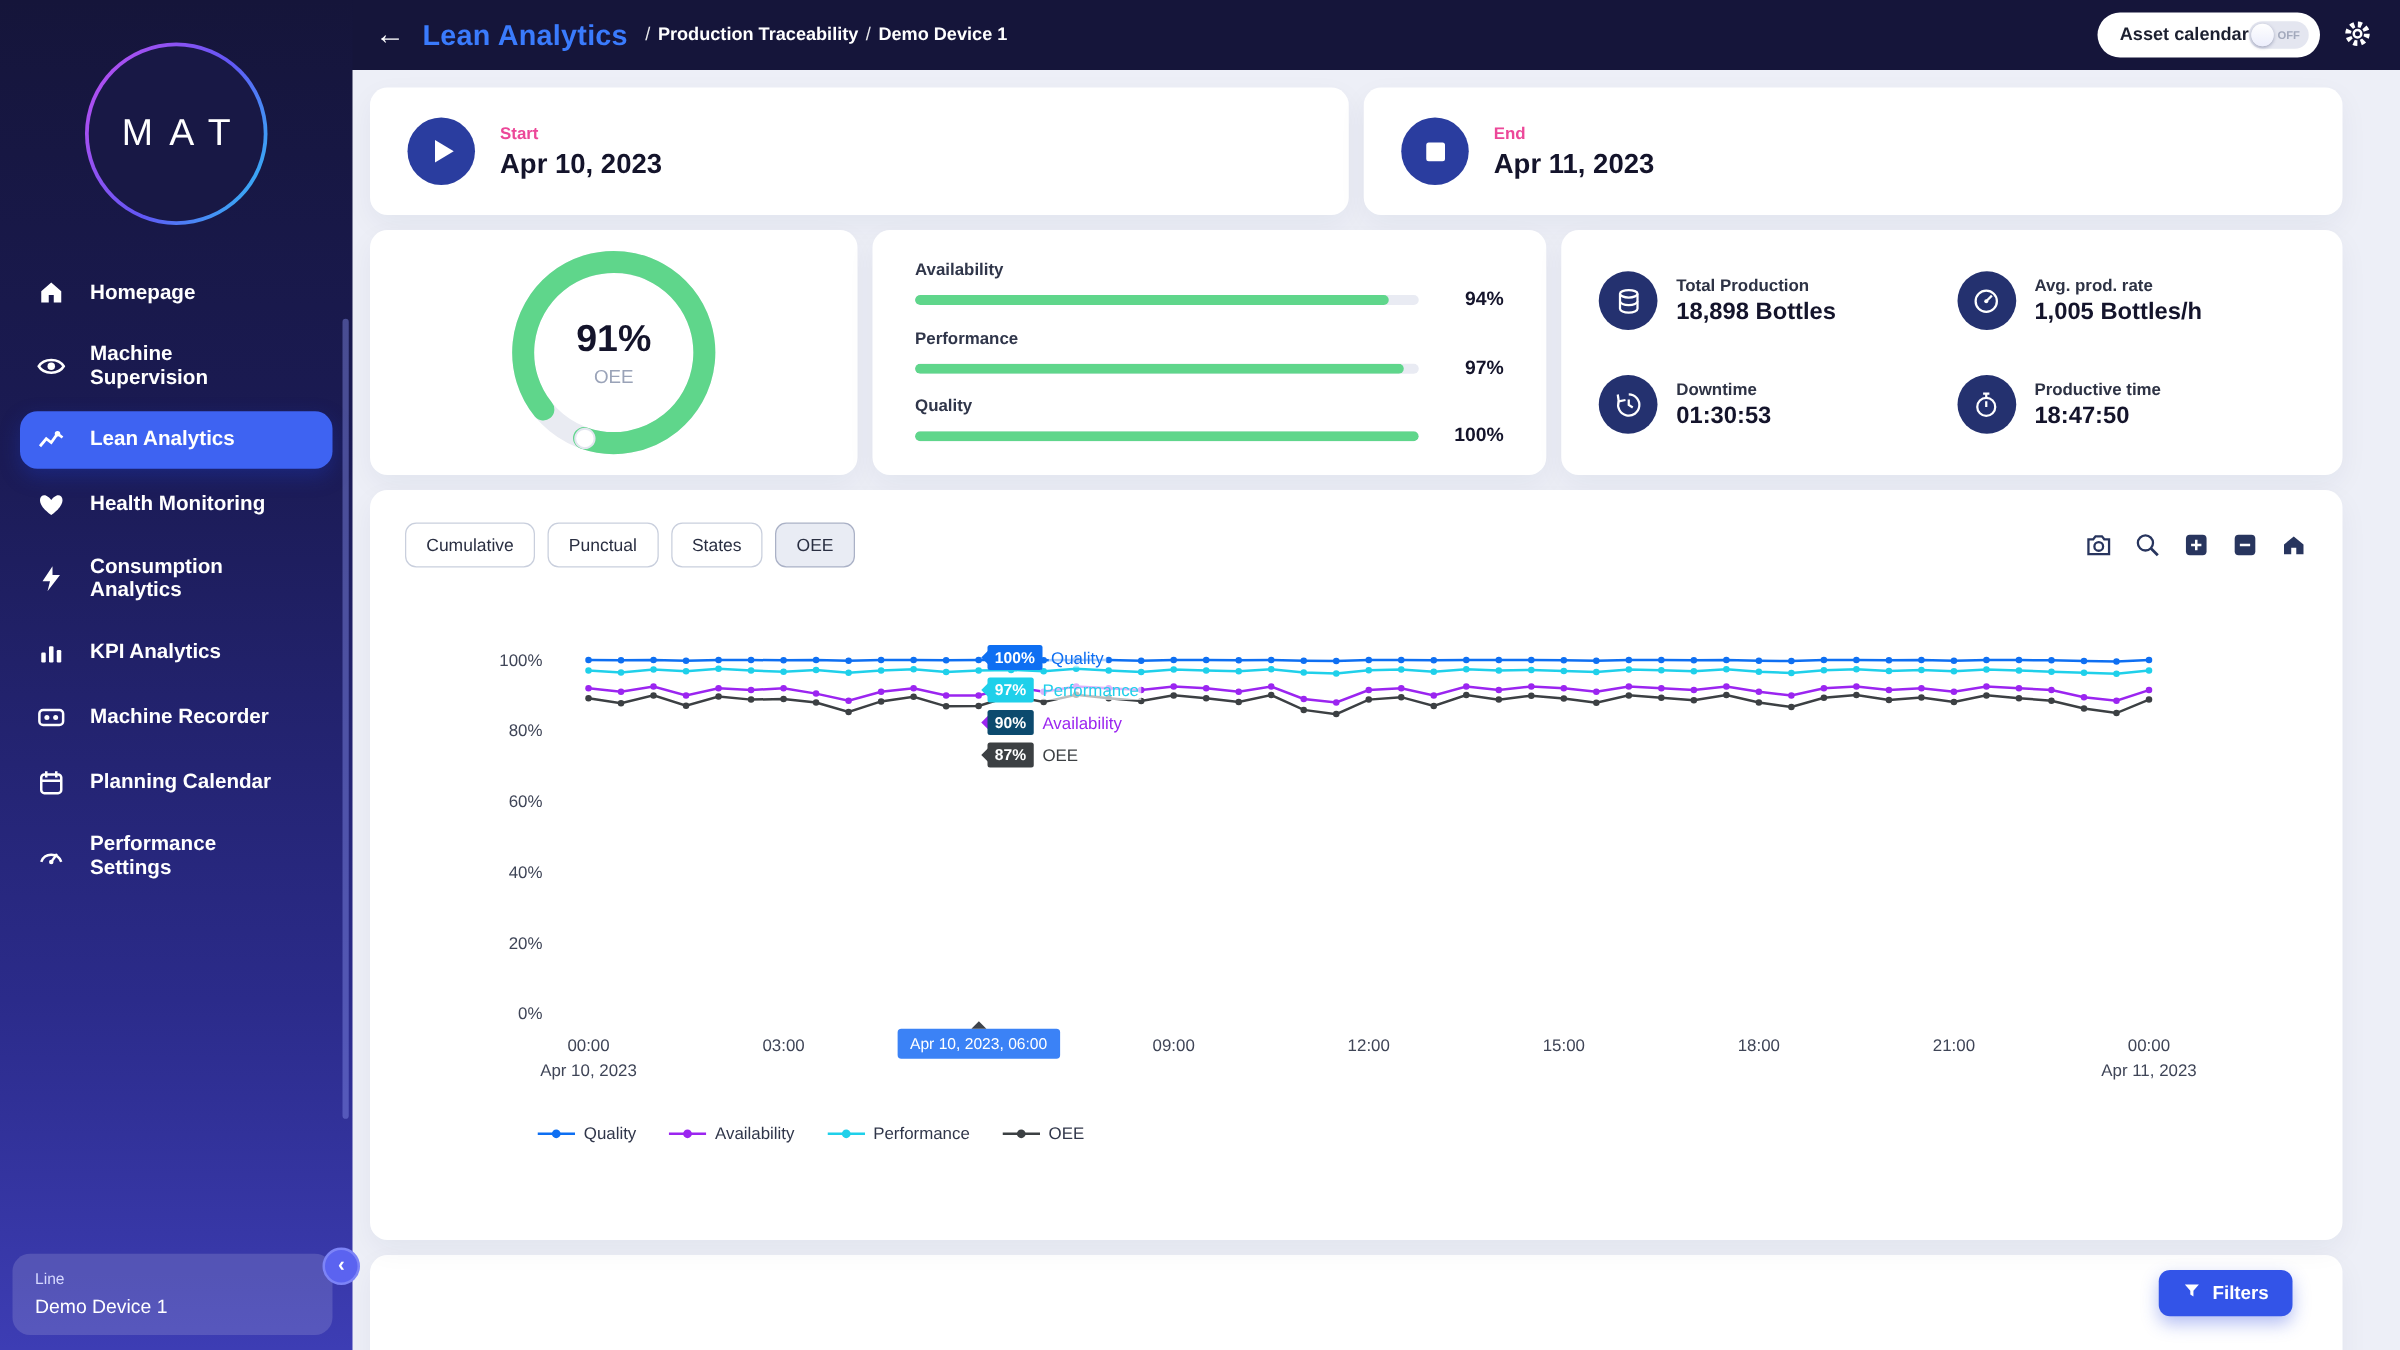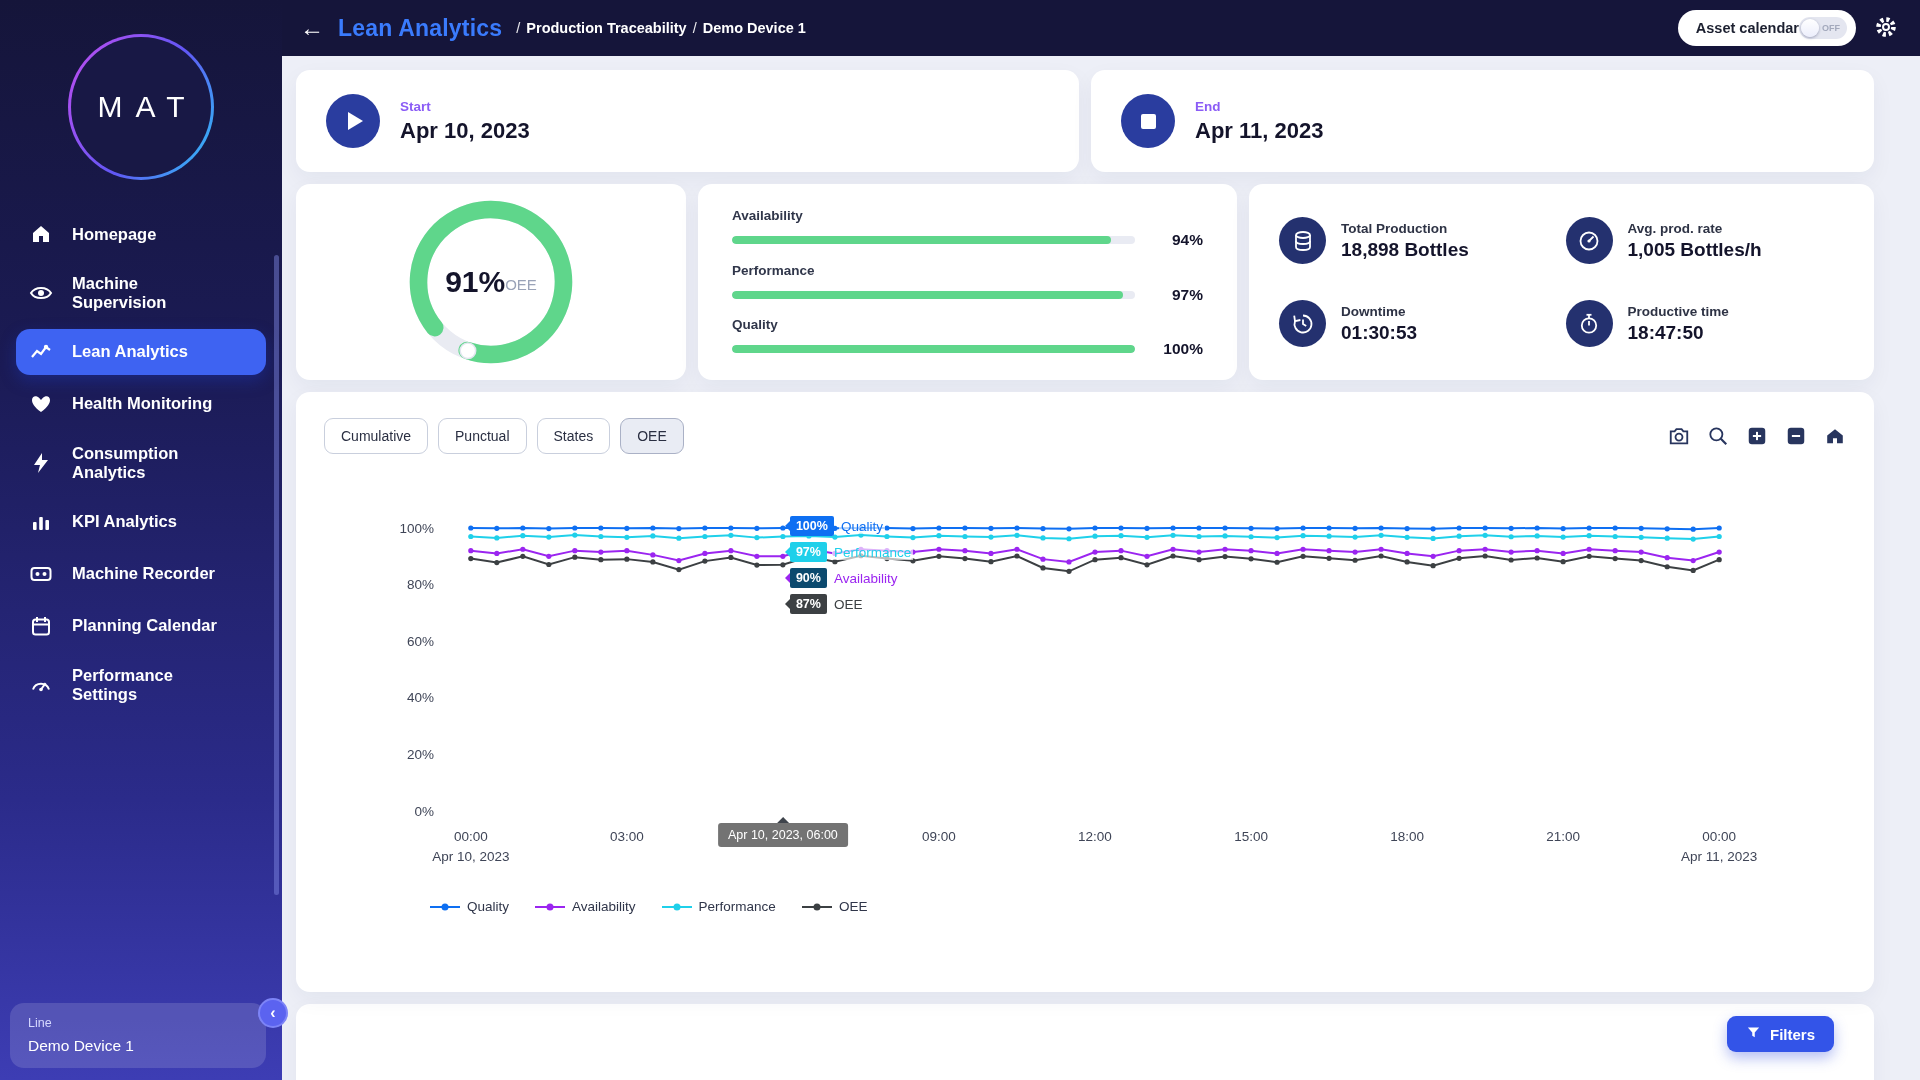--- a/index.html
+++ b/index.html
@@ -53,26 +53,26 @@
   .card { background:#fff; border-radius:14px; box-shadow:0 8px 22px rgba(25,35,80,.05); }
   .row { display:flex; gap:12px; }
   .row + .row, .chart-card, .bottom-card { margin-top:12px; }
 
   .range-card { flex:1; height:102px; display:flex; align-items:center; gap:20px; padding:0 30px; }
   .round-icon { width:54px; height:54px; border-radius:50%; background:#2a3d9f; flex:none;
     display:flex; align-items:center; justify-content:center; cursor:pointer; }
   .play-tri { width:0; height:0; border-top:9px solid transparent; border-bottom:9px solid transparent;
     border-left:15px solid #fff; margin-left:4px; }
   .stop-sq { width:15px; height:15px; border-radius:2px; background:#fff; }
-  .range-label { font-size:13.5px; font-weight:bold; color:#8b5cf6; }
+  .range-label { font-size:13.5px; font-weight:bold; color:#ec4899; }
   .range-date { font-size:22px; font-weight:bold; color:#14142b; margin-top:4px; }
 
   .gauge-card { width:390px; height:196px; display:flex; align-items:center; justify-content:center; }
   .gauge-wrap { position:relative; width:176px; height:176px; }
-  .gauge-center { position:absolute; inset:0; display:flex; flex-direction:row;
+  .gauge-center { position:absolute; inset:0; display:flex; flex-direction:column;
     align-items:center; justify-content:center; }
   .gauge-val { font-size:30px; font-weight:bold; color:#14142b; }
   .gauge-lbl { font-size:15px; color:#9aa3b8; margin-top:4px; }
 
   .bars-card { flex:1; height:196px; padding:24px 34px 22px; display:flex; flex-direction:column;
     justify-content:space-between; }
   .bar-label { font-size:13.5px; font-weight:bold; color:#30364a; margin-bottom:8px; }
   .bar-line { display:flex; align-items:center; gap:16px; }
   .bar-track { flex:1; height:8px; border-radius:4px; background:#e9ebf3; overflow:hidden; }
   .bar-fill { height:100%; border-radius:4px; background:#5fd68b; }
@@ -96,21 +96,21 @@
   .mode-toolbar { margin-left:auto; display:flex; gap:17px; align-items:center; color:#28355e; }
   .mode-toolbar .mbtn { background:none; border:none; cursor:pointer; color:#28355e; display:flex; }
   .chart-wrap { position:relative; width:1460px; margin:46px auto 0; }
   #chart-svg { display:block; }
   .tick { fill:#3f4557; font-size:13.5px; font-family:"Liberation Sans",sans-serif; }
 
   .hover-tip { position:absolute; display:flex; align-items:center; white-space:nowrap; z-index:3; }
   .tip-arrow { width:0; height:0; border:6px solid transparent; border-left-width:0; margin-right:-1px; }
   .tip-badge { color:#fff; font-size:12.5px; font-weight:bold; padding:3px 6px; border-radius:2px; }
   .tip-name  { font-size:13.5px; margin-left:5px; background:rgba(255,255,255,.65); padding:0 2px; }
-  .hover-xlabel { position:absolute; transform:translateX(-50%); background:#737373; color:#fff;
+  .hover-xlabel { position:absolute; transform:translateX(-50%); background:#3b82f6; color:#fff;
     font-size:12.5px; padding:5px 10px; border-radius:3px; z-index:3; white-space:nowrap; }
   .hover-xlabel::before { content:""; position:absolute; top:-6px; left:50%; margin-left:-6px;
     border-left:6px solid transparent; border-right:6px solid transparent; border-bottom:6px solid #3f444c; }
 
   .legend { display:flex; gap:26px; align-items:center; margin-top:14px; padding-left:75px; }
   .legend-item { display:flex; align-items:center; gap:7px; font-size:13.5px; color:#30364a; cursor:pointer; }
 
   .bottom-card { height:190px; display:flex; justify-content:flex-end; align-items:flex-start;
     padding:12px 40px; }
   .filters-btn { background:#3354e8; color:#fff; font-weight:bold; font-size:15px; border:none;

